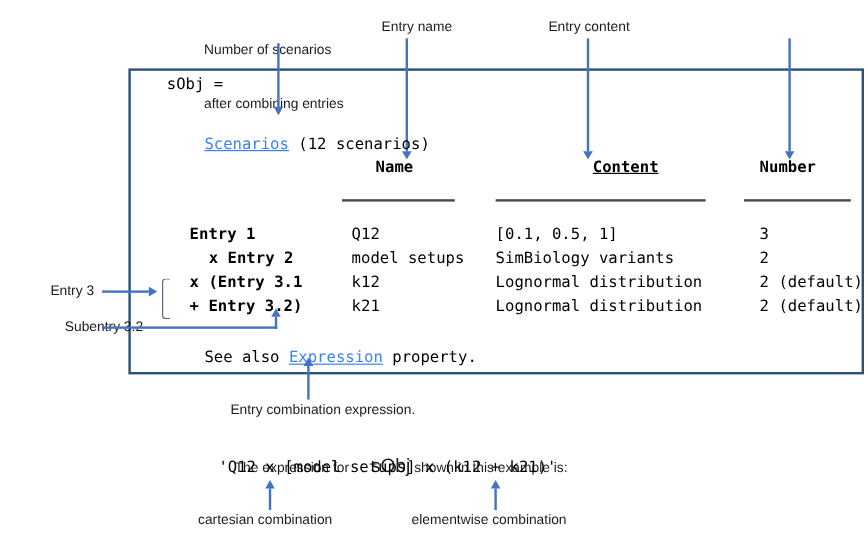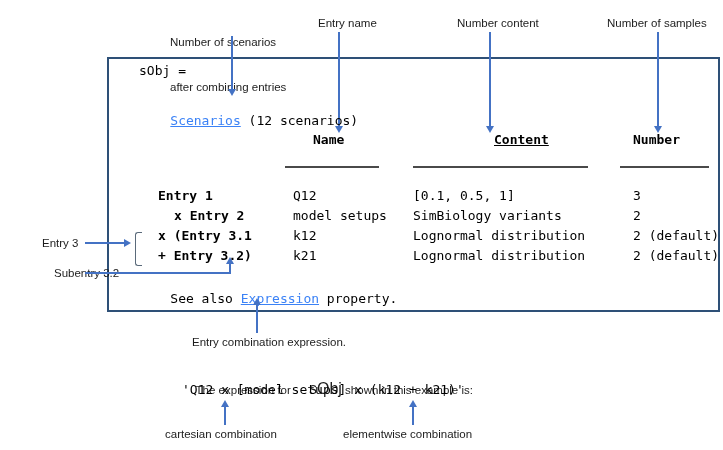--- a/index.html
+++ b/index.html
@@ -32,22 +32,21 @@
 
 <div class="canvas">
 
   <div class="box"></div>
 
   <div class="lbl" style="left:170px;top:5px;">
     <div>Number of scenarios</div>
     <div>after combining entries</div>
   </div>
   <div class="lbl" style="left:318px;top:16px;">Entry name</div>
-  <div class="lbl" style="left:457px;top:16px;">Number content</div>
-  <div class="lbl" style="left:607px;top:16px;">Number of samples</div>
+  <div class="lbl" style="left:457px;top:16px;">Entry content</div>
 
   <div>
     <div class="vline" style="left:231px;top:36px;height:53px;"></div>
     <div class="tri-down" style="left:228px;top:89px;"></div>
   </div>
   <div>
     <div class="vline" style="left:338px;top:32px;height:94px;"></div>
     <div class="tri-down" style="left:335px;top:126px;"></div>
   </div>
   <div>

